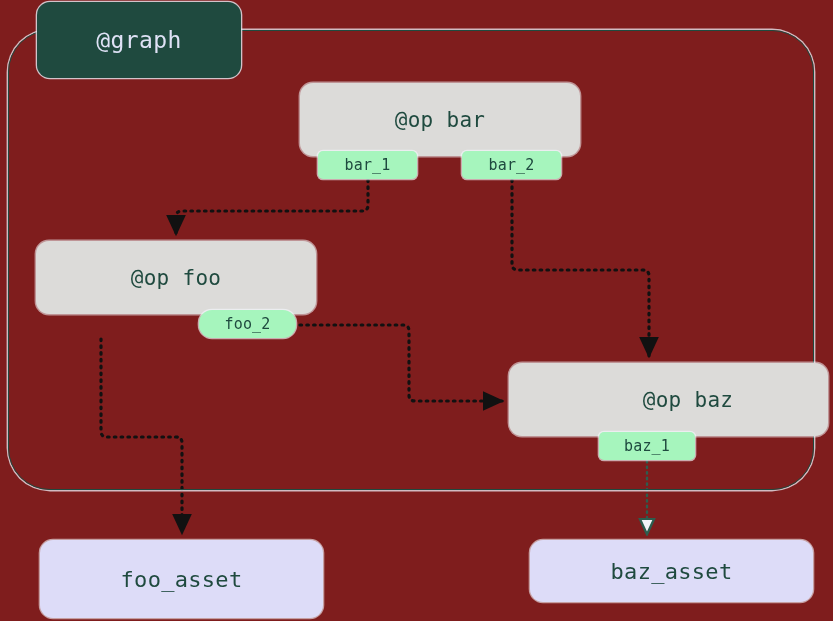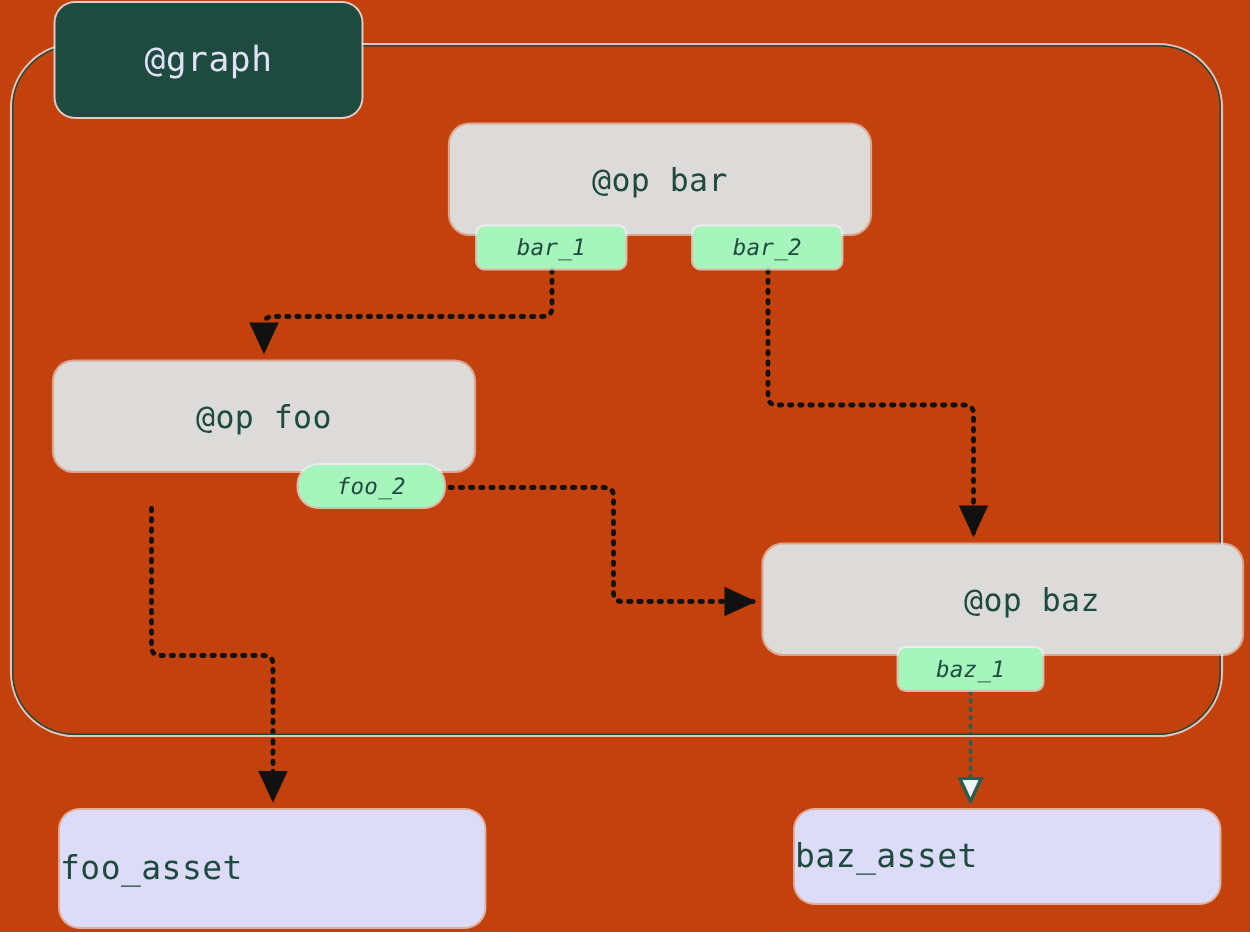--- a/index.html
+++ b/index.html
@@ -13,21 +13,21 @@
     height: 621px;
     overflow: hidden;
     font-family: "DejaVu Sans Mono", "Liberation Mono", monospace;
     position: relative;
   }
   #stage {
     position: absolute;
     left: 0; top: 0;
     width: 833px;
     height: 621px;
-    background: #c2410c;
+    background: #7f1d1d;
   }
   
   #edges {
     position: absolute;
     left: 0; top: 0;
     width: 833px;
     height: 621px;
     pointer-events: none;
   }
   
@@ -80,30 +80,29 @@
     height: 28px;
     display: flex;
     align-items: center;
     justify-content: center;
     color: #1f4a3f;
     font-size: 15px;
     letter-spacing: 0.2px;
     padding: 0 12px;
     box-sizing: border-box;
     box-shadow: 0 0 0 1.3px rgba(244,248,252,0.65);
-    font-style: italic;
   }
   
   .asset-node {
     position: absolute;
     background: #dddcf8;
     border-radius: 13px;
     display: flex;
     align-items: center;
-    justify-content: flex-start;
+    justify-content: center;
     color: #1f4a3f;
     font-size: 22px;
     letter-spacing: 0.3px;
     box-shadow: 0 0 0 1.3px rgba(244,246,252,0.6);
   }
 </style>
 </head>
 <body>
 
 <div id="stage">

